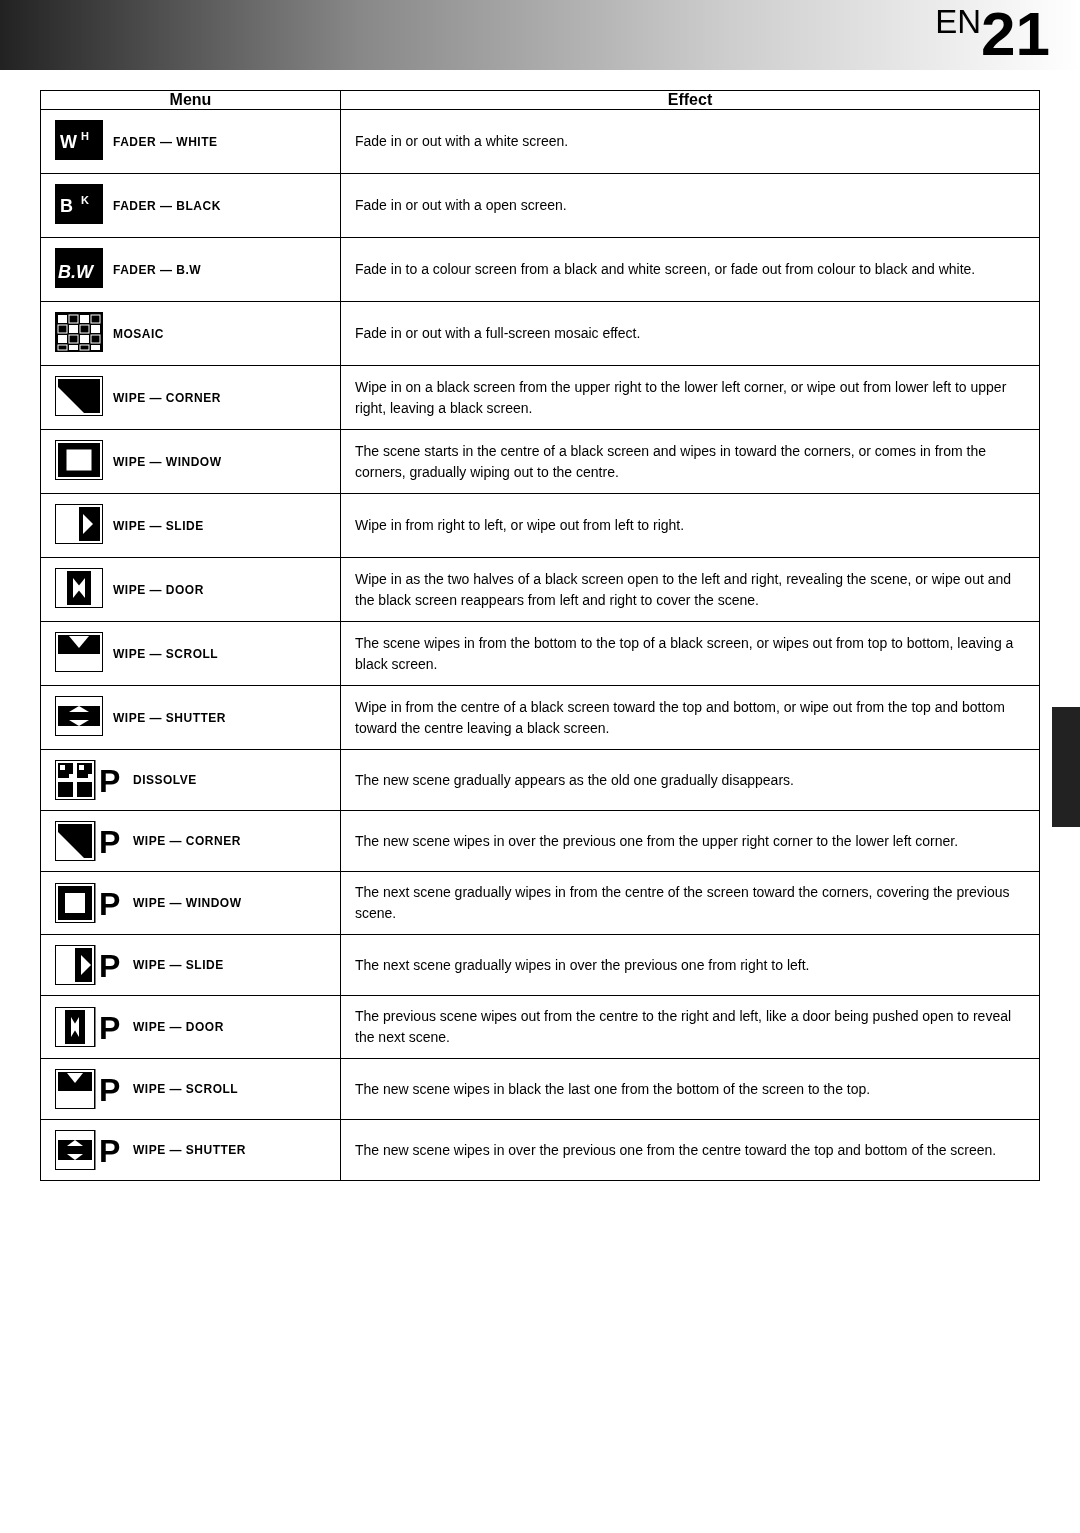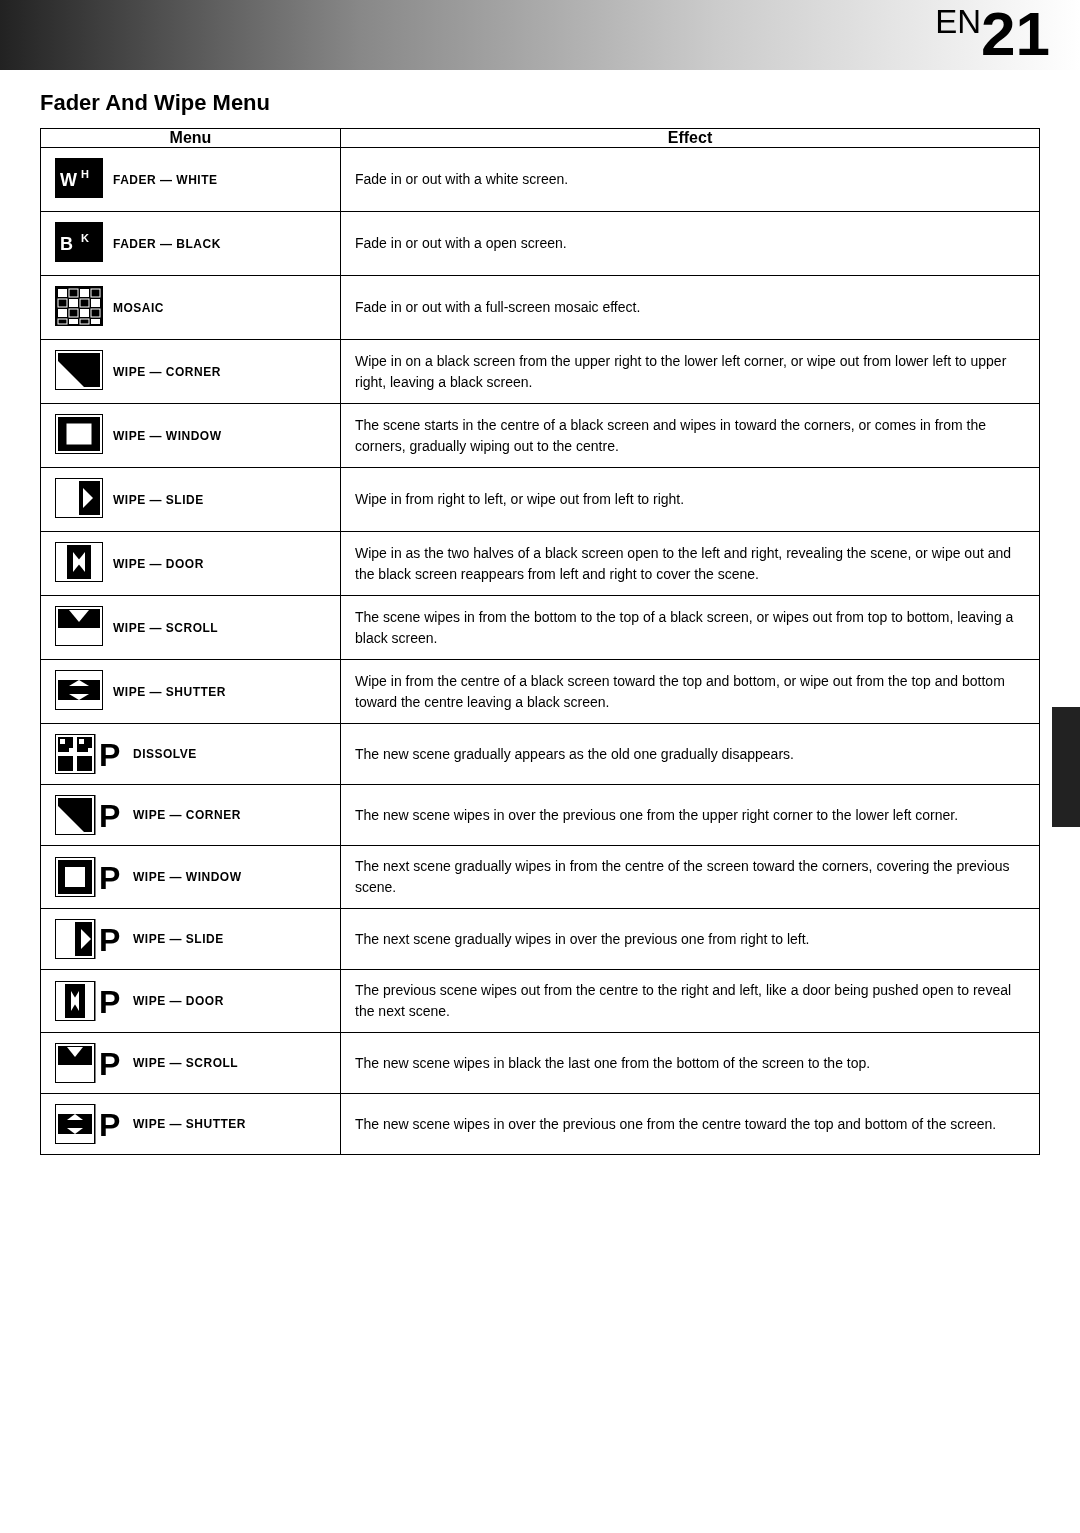--- a/index.html
+++ b/index.html
@@ -115,21 +115,20 @@
 
 <div class="header-bar">
   <div class="page-number">
     <span class="en-label">EN</span><span>21</span>
   </div>
 </div>
 
 <div class="right-tab"></div>
 
 <div class="content">
-  <div class="page-title">Fader And Wipe Menu</div>
 
   <table>
     <thead>
       <tr>
         <th>Menu</th>
         <th>Effect</th>
       </tr>
     </thead>
     <tbody id="table-body">
     <tr>
@@ -150,20 +149,32 @@
             <div class="menu-item">
               <div><svg class="icon-svg" viewBox="0 0 48 40" xmlns="http://www.w3.org/2000/svg">
         <rect width="48" height="40" fill="black"></rect>
         <text x="5" y="28" fill="white" font-size="18" font-weight="bold" font-family="Arial">B</text>
         <text x="26" y="20" fill="white" font-size="11" font-weight="bold" font-family="Arial">K</text>
       </svg></div>
               <span class="menu-label">FADER — BLACK</span>
             </div>
           </td>
           <td class="effect-cell">Fade in or out with a open screen.</td>
+        </tr>
+        <tr>
+          <td class="menu-cell">
+            <div class="menu-item">
+              <div><svg class="icon-svg" viewBox="0 0 48 40" xmlns="http://www.w3.org/2000/svg">
+        <rect width="48" height="40" fill="black"></rect>
+        <text x="3" y="30" fill="white" font-size="18" font-weight="bold" font-family="Arial" font-style="italic">B.W</text>
+      </svg></div>
+              <span class="menu-label">FADER — B.W</span>
+            </div>
+          </td>
+          <td class="effect-cell">Fade in to a colour screen from a black and white screen, or fade out from colour to black and white.</td>
         </tr>
         <tr>
           <td class="menu-cell">
             <div class="menu-item">
               <div><svg class="icon-svg" viewBox="0 0 48 40" xmlns="http://www.w3.org/2000/svg">
         <rect width="48" height="40" fill="black" stroke="black" stroke-width="2"></rect>
         <rect x="3" y="3" width="9" height="8" fill="white"></rect>
         <rect x="14" y="3" width="9" height="8" fill="black" stroke="white" stroke-width="1"></rect>
         <rect x="25" y="3" width="9" height="8" fill="white"></rect>
         <rect x="36" y="3" width="9" height="8" fill="black" stroke="white" stroke-width="1"></rect>

